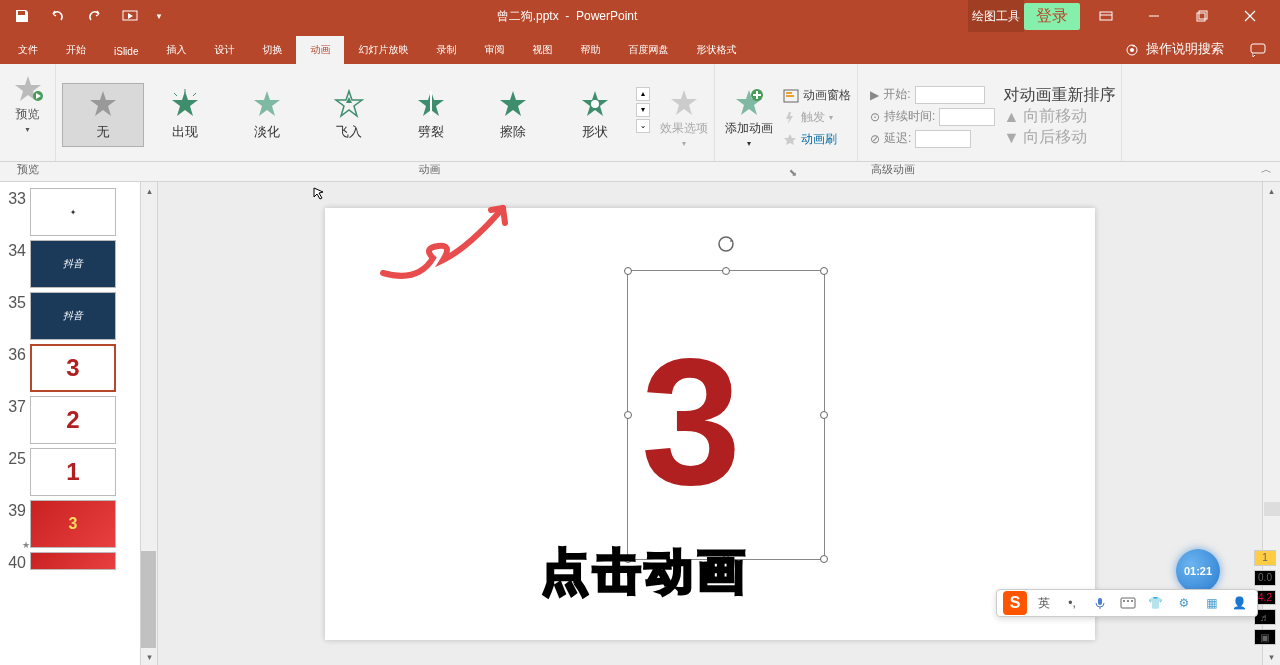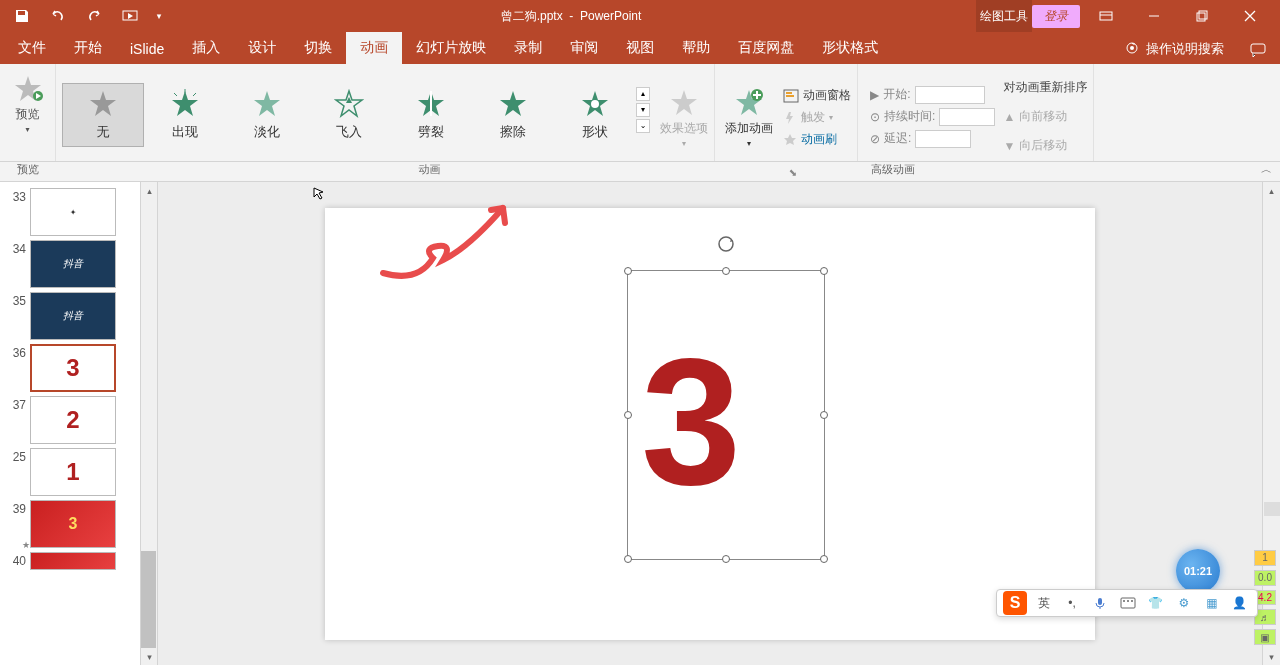--- a/index.html
+++ b/index.html
@@ -5,83 +5,83 @@
 * { margin: 0; padding: 0; box-sizing: border-box; font-family: "Microsoft YaHei", sans-serif; }
 body { width: 1280px; height: 665px; overflow: hidden; background: #fff; position: relative; }
 
 
 .titlebar { height: 32px; background: #b7472a; display: flex; align-items: center; color: #fff; font-size: 12px; }
 .titlebar-left { display: flex; align-items: center; gap: 8px; padding-left: 8px; }
 .titlebar-center { flex: 1; text-align: center; }
 .titlebar-tools { background: #a03e24; height: 32px; padding: 0 4px; display: flex; align-items: center; font-size: 12px; }
 .titlebar-right { display: flex; align-items: center; gap: 4px; padding-right: 8px; }
 .win-btn { width: 44px; height: 30px; display: flex; align-items: center; justify-content: center; cursor: pointer; }
-.login-btn { background: #f0abfc; color: #b7472a; padding: 3px 12px; font-size: 12px; border-radius: 2px; font-style: italic; }
+.login-btn { background: #86efac; color: #b7472a; padding: 3px 12px; font-size: 16px; border-radius: 2px; }
 .qat-btn { width: 28px; height: 28px; display: flex; align-items: center; justify-content: center; }
 .qat-icon { width: 16px; height: 16px; }
 
 
 .tabstrip { height: 32px; background: #b7472a; display: flex; align-items: flex-end; padding-left: 4px; }
-.tab { padding: 7px 14px; color: #fff; font-size: 14px; cursor: pointer; }
+.tab { padding: 7px 14px; color: #fff; font-size: 10px; cursor: pointer; }
 .tab.active { background: #f3f3f3; color: #b7472a; }
-.tab-help { margin-left: auto; padding: 6px 14px; color: #fff; display: flex; align-items: flex-start; gap: 6px; font-size: 13px; }
+.tab-help { margin-left: auto; padding: 6px 14px; color: #fff; display: flex; align-items: flex-end; gap: 6px; font-size: 13px; }
 
 
 .ribbon { height: 98px; background: #f3f3f3; border-bottom: 1px solid #d4d4d4; display: flex; }
 .ribbon-group { border-right: 1px solid #e1e1e1; display: flex; flex-direction: column; align-items: center; padding: 4px 6px 0; position: relative; }
 .preview-btn { width: 44px; display: flex; flex-direction: column; align-items: center; gap: 2px; font-size: 12px; color: #555; padding-top: 6px; }
 .anim-gallery { display: flex; align-items: flex-start; gap: 0; padding: 2px 4px; }
 .anim-item { width: 82px; height: 64px; display: flex; flex-direction: column; align-items: center; justify-content: center; gap: 4px; font-size: 13px; color: #333; cursor: pointer; }
 .anim-item.selected { background: #d9d9d9; border: 1px solid #b0b0b0; }
 .star { width: 30px; height: 30px; }
 .gallery-spinner { width: 16px; display: flex; flex-direction: column; gap: 2px; padding-top: 4px; }
 .spinner-btn { width: 14px; height: 14px; border: 1px solid #ccc; background: #fff; font-size: 8px; display: flex; align-items: center; justify-content: center; }
 .effectopts { width: 56px; display: flex; flex-direction: column; align-items: center; gap: 2px; font-size: 12px; color: #aaa; padding-top: 6px; }
 .addanim { width: 56px; display: flex; flex-direction: column; align-items: center; gap: 2px; font-size: 12px; color: #333; padding-top: 6px; }
 .adv-col { display: flex; flex-direction: column; gap: 5px; font-size: 12px; color: #444; padding-top: 6px; padding-left: 6px; }
 .adv-row { display: flex; align-items: center; gap: 4px; }
 .timing-col { display: flex; flex-direction: column; gap: 4px; font-size: 12px; color: #888; padding-top: 4px; padding-left: 6px; }
 .timing-row { display: flex; align-items: center; gap: 4px; }
 .timing-input { width: 56px; height: 18px; border: 1px solid #ccc; background: #fff; }
-.reorder-col { display: flex; flex-direction: column; gap: 12px; font-size: 12px; color: #444; padding-top: 4px; padding-left: 8px; }
+.reorder-col { display: flex; flex-direction: column; gap: 0; font-size: 16px; color: #444; padding-top: 4px; padding-left: 8px; }
 .corner-launcher { position: absolute; bottom: 2px; right: 4px; width: 12px; height: 12px; font-size: 10px; color: #888; }
 
 
 .group-labels { height: 20px; background: #f3f3f3; border-bottom: 1px solid #d4d4d4; display: flex; font-size: 11px; color: #666; }
 .group-labels > div { text-align: center; }
 
 
 .main { display: flex; height: 483px; background: #ededed; }
 .thumbs { width: 158px; background: #fff; border-right: 1px solid #d4d4d4; overflow: hidden; position: relative; }
 .thumb-scroll { position: absolute; right: 0; top: 0; width: 17px; height: 100%; background: #f0f0f0; border-left: 1px solid #d4d4d4; }
 .scroll-arrow { width: 17px; height: 17px; background: #f0f0f0; display: flex; align-items: center; justify-content: center; font-size: 9px; color: #666; }
 .thumb-track { position: absolute; left: 0; top: 369px; width: 15px; height: 100px; background: #c1c1c1; }
 .thumb-list { width: 140px; padding: 4px 0; }
 .thumb-row { display: flex; align-items: flex-start; gap: 4px; padding: 2px 4px; }
-.thumb-num { width: 22px; text-align: right; font-size: 12px; color: #555; padding-top: 2px; }
+.thumb-num { width: 22px; text-align: right; font-size: 16px; color: #555; padding-top: 2px; }
 .thumb-img { width: 86px; height: 48px; border: 1px solid #bbb; background: #fff; display: flex; align-items: center; justify-content: center; font-size: 11px; color: #333; }
 .thumb-img.dark { background: #1b3a5a; color: #fff; font-style: italic; font-size: 10px; }
 .thumb-img.selected { border: 2px solid #b7472a; }
 .thumb-img.red-slide { background: linear-gradient(135deg, #c92020, #e84040); }
 .thumb-big-num { font-size: 24px; font-weight: bold; color: #b02020; }
 .star-marker { font-size: 9px; color: #888; margin-left: 22px; margin-top: -10px; }
 
 .canvas-area { flex: 1; background: #ededed; position: relative; display: flex; align-items: center; justify-content: center; }
 .slide { width: 770px; height: 432px; background: #fff; position: relative; box-shadow: 0 0 6px rgba(0,0,0,0.2); }
 .selected-box { position: absolute; left: 302px; top: 62px; width: 198px; height: 290px; border: 1px solid #888; }
 .sel-handle { position: absolute; width: 8px; height: 8px; background: #fff; border: 1px solid #666; border-radius: 50%; }
 .rotate-handle { position: absolute; left: 50%; top: -36px; transform: translateX(-50%); width: 18px; height: 18px; }
 .big-3 { position: absolute; left: 316px; top: 110px; font-size: 180px; font-weight: bold; color: #b02020; font-family: Arial, sans-serif; }
 .caption { position: absolute; left: 216px; bottom: 36px; font-size: 48px; font-weight: 900; color: #fff; -webkit-text-stroke: 3px #000; letter-spacing: 4px; }
 .red-arrow { position: absolute; left: 48px; top: -10px; width: 160px; height: 90px; pointer-events: none; }
 .timer-badge { position: absolute; right: 42px; bottom: 72px; width: 44px; height: 44px; border-radius: 50%; background: radial-gradient(circle at 35% 35%, #6bb4f0, #2a7cd0); display: flex; align-items: center; justify-content: center; color: #fff; font-size: 11px; font-weight: bold; box-shadow: 0 0 8px rgba(42,124,208,0.6); }
 
 .right-scroll { width: 18px; background: #f0f0f0; border-left: 1px solid #d4d4d4; position: relative; }
 .right-side-icons { position: absolute; right: 0; bottom: 20px; width: 24px; display: flex; flex-direction: column; gap: 4px; }
-.side-icon { width: 22px; height: 22px; background: #bef264; border: 1px solid #ccc; font-size: 10px; display: flex; align-items: center; justify-content: center; color: #666; }
+.side-icon { width: 22px; height: 22px; background: #000000; border: 1px solid #ccc; font-size: 10px; display: flex; align-items: center; justify-content: center; color: #666; }
 
 
 .ime-bar { position: absolute; right: 22px; bottom: 48px; height: 28px; background: #fff; border: 1px solid #ccc; border-radius: 4px; display: flex; align-items: center; gap: 6px; padding: 0 6px; box-shadow: 0 2px 6px rgba(0,0,0,0.15); }
 .ime-icon { width: 22px; height: 22px; display: flex; align-items: center; justify-content: center; font-size: 12px; color: #555; }
 .ime-logo { width: 24px; height: 24px; background: #ff5500; border-radius: 4px; color: #fff; display: flex; align-items: center; justify-content: center; font-weight: bold; }
 
 svg { display: block; }
 </style>
 </head>
 <body>
@@ -386,20 +386,21 @@
         <div class="sel-handle" style="left:-4px;top:-4px;"></div>
         <div class="sel-handle" style="left:calc(50% - 4px);top:-4px;"></div>
         <div class="sel-handle" style="right:-4px;top:-4px;"></div>
         <div class="sel-handle" style="left:-4px;top:calc(50% - 4px);"></div>
         <div class="sel-handle" style="right:-4px;top:calc(50% - 4px);"></div>
         <div class="sel-handle" style="left:-4px;bottom:-4px;"></div>
         <div class="sel-handle" style="left:calc(50% - 4px);bottom:-4px;"></div>
         <div class="sel-handle" style="right:-4px;bottom:-4px;"></div>
       </div>
       <div class="big-3">3</div>
+      <div class="caption">点击动画</div>
     </div>
     <div class="timer-badge">01:21</div>
     <svg style="position:absolute;left:154px;top:4px;" width="14" height="14">
         <path d="M2 2l9 4-4 1 3 5-2 1-3-5-3 3z" fill="#fff" stroke="#000"></path>
       </svg>
   </div>
 
   <div class="right-scroll">
     <div class="scroll-arrow">▴</div>
     <div class="scroll-arrow" style="position:absolute;bottom:0;">▾</div>

